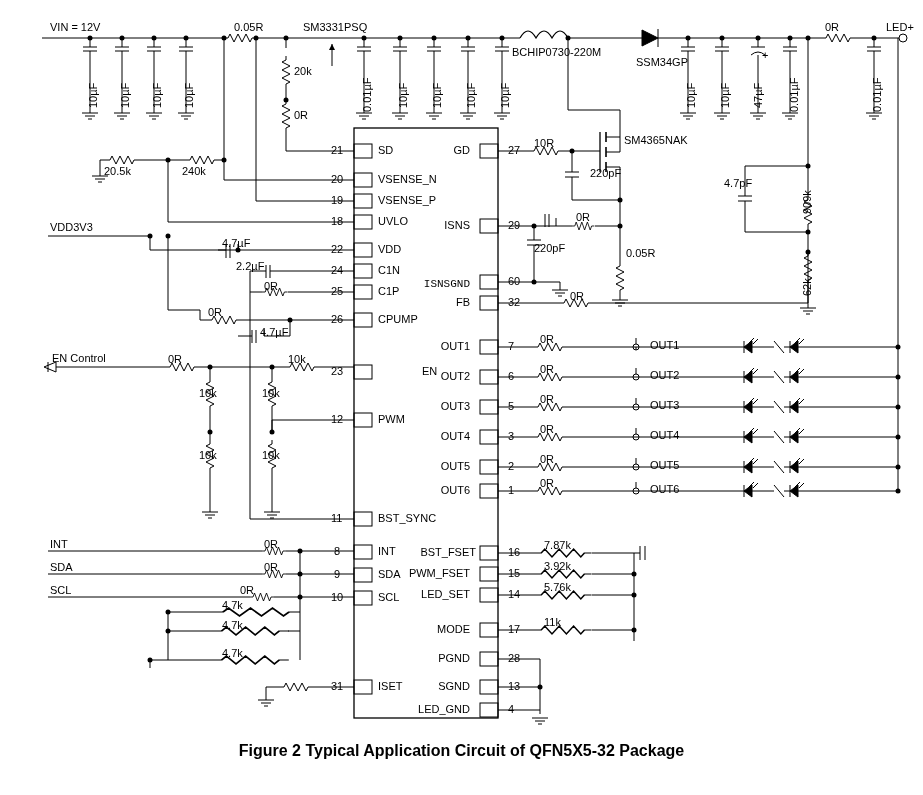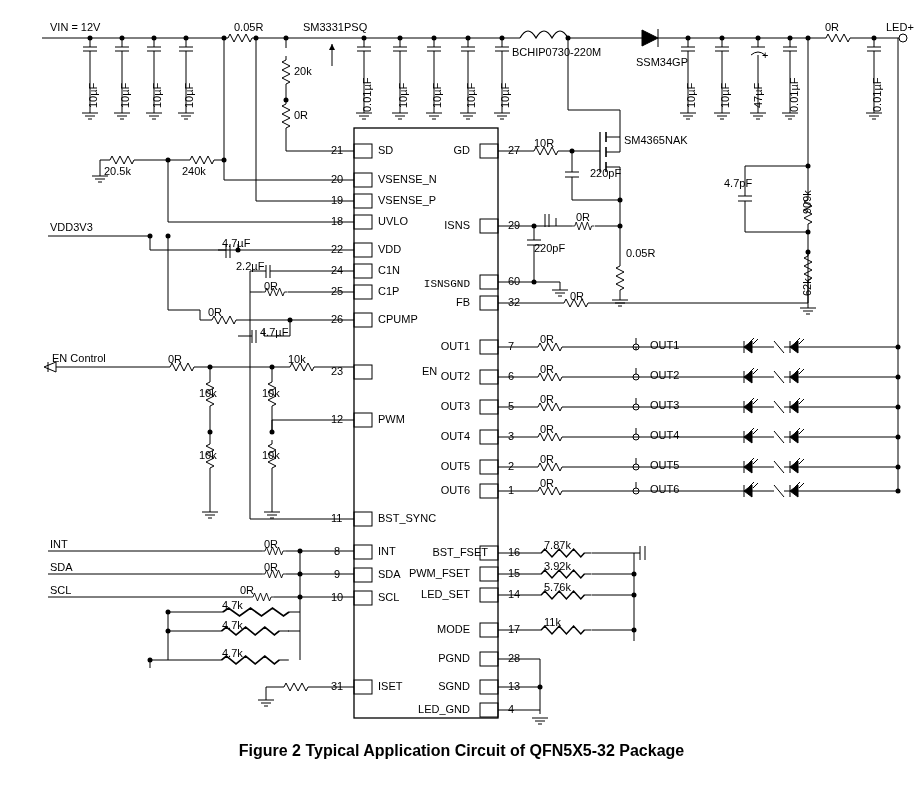--- a/index.html
+++ b/index.html
@@ -857,21 +857,21 @@
   <div class="lbl" style="left:470px; top:371px; transform:translateX(-100%);">OUT2</div>
   <div class="pinnum" style="left:508px; top:400px;">5</div>
   <div class="lbl" style="left:470px; top:401px; transform:translateX(-100%);">OUT3</div>
   <div class="pinnum" style="left:508px; top:430px;">3</div>
   <div class="lbl" style="left:470px; top:431px; transform:translateX(-100%);">OUT4</div>
   <div class="pinnum" style="left:508px; top:460px;">2</div>
   <div class="lbl" style="left:470px; top:461px; transform:translateX(-100%);">OUT5</div>
   <div class="pinnum" style="left:508px; top:484px;">1</div>
   <div class="lbl" style="left:470px; top:485px; transform:translateX(-100%);">OUT6</div>
   <div class="pinnum" style="left:508px; top:546px;">16</div>
-  <div class="lbl" style="left:488px; top:547px; transform:translateX(-100%);">BST_FSET</div>
+  <div class="lbl" style="left:476px; top:547px; transform:translateX(-100%);">BST_FSET</div>
   <div class="pinnum" style="left:508px; top:567px;">15</div>
   <div class="lbl" style="left:470px; top:568px; transform:translateX(-100%);">PWM_FSET</div>
   <div class="pinnum" style="left:508px; top:588px;">14</div>
   <div class="lbl" style="left:470px; top:589px; transform:translateX(-100%);">LED_SET</div>
   <div class="pinnum" style="left:508px; top:623px;">17</div>
   <div class="lbl" style="left:470px; top:624px; transform:translateX(-100%);">MODE</div>
   <div class="pinnum" style="left:508px; top:652px;">28</div>
   <div class="lbl" style="left:470px; top:653px; transform:translateX(-100%);">PGND</div>
   <div class="pinnum" style="left:508px; top:680px;">13</div>
   <div class="lbl" style="left:470px; top:681px; transform:translateX(-100%);">SGND</div>

